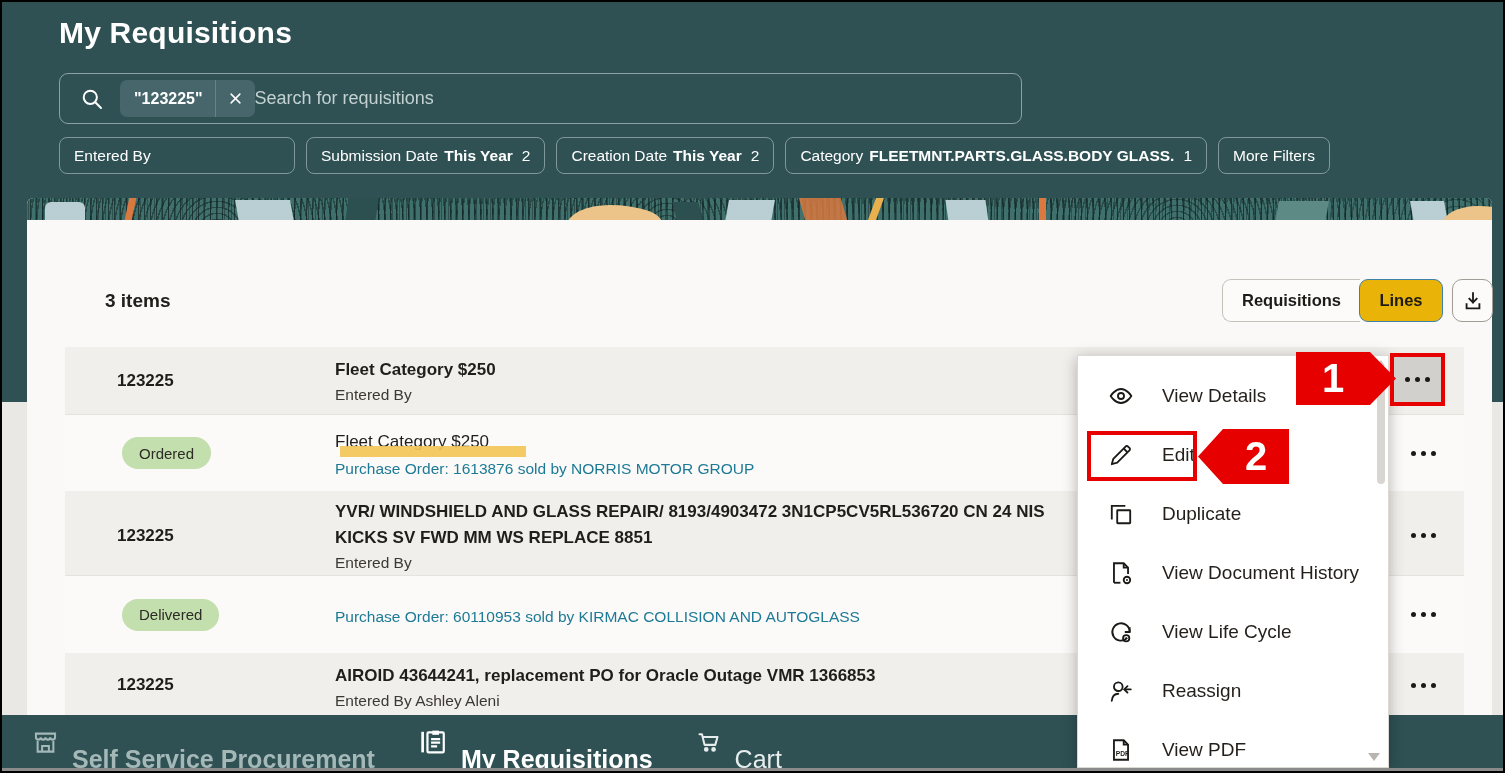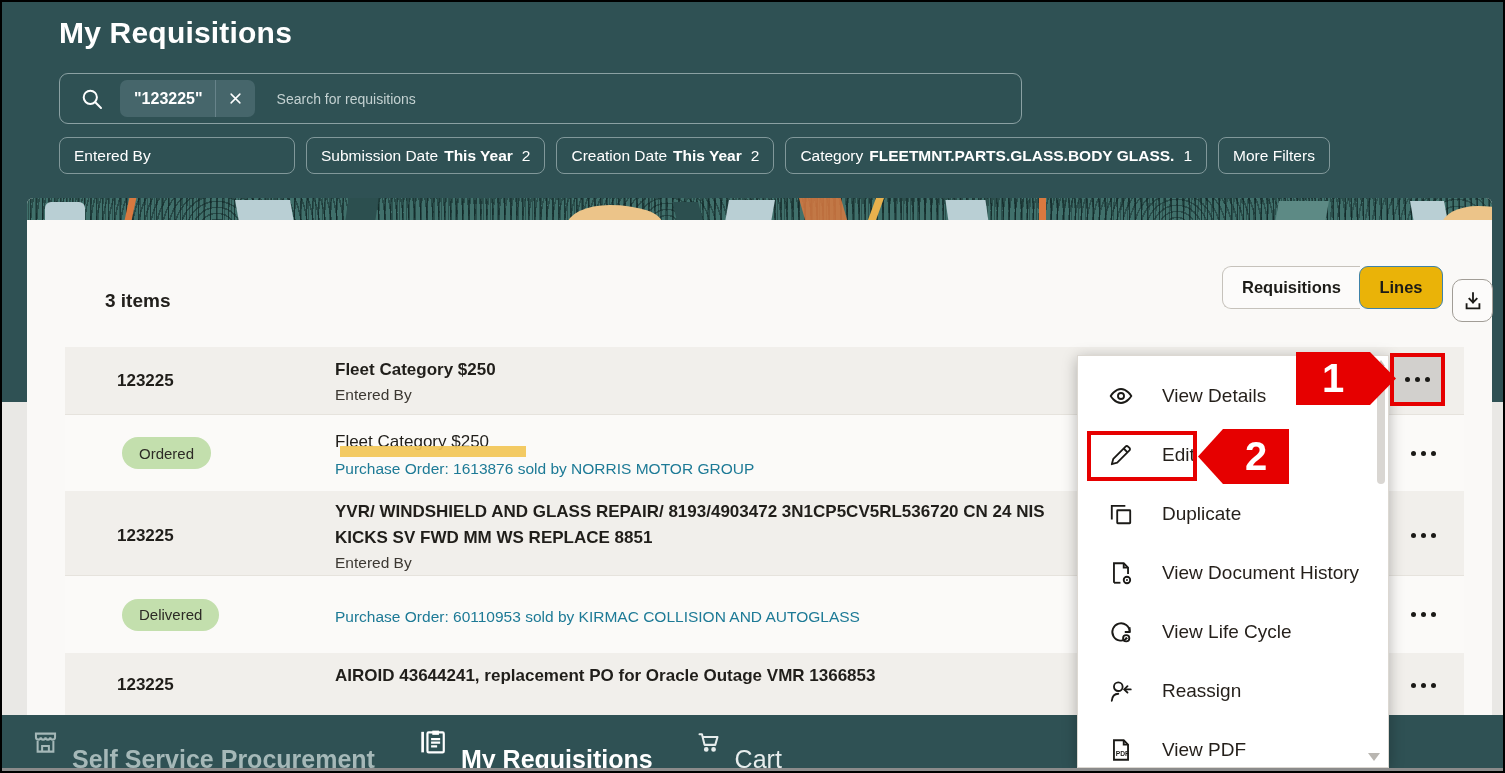--- a/index.html
+++ b/index.html
@@ -13,22 +13,22 @@
   
   .page-title { position:absolute; left:57px; top:14px; color:#fff; font-size:30px; font-weight:bold; letter-spacing:.2px; }
 
   .search-box { position:absolute; left:57px; top:71px; width:963px; height:51px;
                 border:1.5px solid #8ba1a3; border-radius:9px; display:flex; align-items:center; }
   .search-icon { margin-left:20px; width:24px; height:24px; flex:0 0 auto; }
   .search-chip { display:flex; align-items:center; margin-left:16px; height:37px; background:#46666b;
                  border-radius:7px; padding:0 0 0 14px; color:#fff; font-size:16px; font-weight:bold; }
   .chip-x { display:flex; align-items:center; justify-content:center; width:40px; height:37px;
             border-left:1px solid #67838a; margin-left:12px; cursor:pointer; }
-  .search-input { flex:1; margin-left:22px; border:none; outline:none; background:transparent;
-                  color:#c3d1d1; font-size:14px; font-family:"Liberation Sans", sans-serif; }
+  .search-input { flex:1; border:none; outline:none; background:transparent;
+                  color:#c3d1d1; font-size:18px; font-family:"Liberation Sans", sans-serif; }
   .search-input::placeholder { color:#c3d1d1; opacity:1; }
 
   .filters { position:absolute; left:57px; top:135px; display:flex; gap:11px; }
   .fchip { height:37px; border:1px solid #81989a; border-radius:8px; display:flex; align-items:center;
            padding:0 14px; color:#fff; font-size:15.5px; white-space:nowrap; cursor:pointer; }
   .fchip .val { font-weight:bold; margin-left:6px; }
   .fchip .cnt { margin-left:9px; }
   .fchip.wide { width:236px; }
 
   
@@ -44,21 +44,21 @@
   }
   .shape { position:absolute; }
   .sh-blue { background:#b9cfd4; }
   .sh-teal { background:#5d8a85; }
   .sh-dark { background:#2c4f4f; }
   .sh-orange { background:#d9793f; }
   .sh-cream { background:#ecc489; border-radius:45% 55% 60% 40% / 80% 70% 30% 20%; }
 
   .items-count { position:absolute; left:78px; top:92px; font-size:19px; font-weight:bold; color:#22201c;text-align:right; }
 
-  .view-toggle { position:absolute; left:1195px; top:68px; display:flex;border-radius:20px; }
+  .view-toggle { position:absolute; left:1195px; top:81px; display:flex;border-radius:20px; }
   .btn-req { width:138px; height:43px; background:#fcfbfa; border:1px solid #c6c2bb; border-right:none;
              border-radius:9px 0 0 9px; font-size:16.5px; font-weight:bold; color:#1c1b17;
              font-family:"Liberation Sans", sans-serif; cursor:pointer; }
   .btn-lines { width:84px; height:43px; background:#eab308; border:1px solid #3e82a8; border-radius:9px;
                margin-left:-1px; font-size:16.5px; font-weight:bold; color:#1c1b17;
                font-family:"Liberation Sans", sans-serif; cursor:pointer; }
   .btn-download { position:absolute; left:1425px; top:81px; width:41px; height:43px; background:#fcfbfa;
                   border:1px solid #a19d96; border-radius:10px; display:flex; align-items:center;
                   justify-content:center; cursor:pointer; }
 
@@ -260,20 +260,21 @@
             <i></i>
             <i></i>
           </span>
         </div>
     </div>
 
     <div class="row gray row5">
       <div class="cell-num">123225</div>
       <div class="cell-desc">
         <div class="row-title b">AIROID 43644241, replacement PO for Oracle Outage VMR 1366853</div>
+        <div class="row-sub">Entered By Ashley Aleni</div>
       </div>
       <div class="cell-dots">
           <span class="dots">
             <i></i>
             <i></i>
             <i></i>
           </span>
         </div>
     </div>
     <div class="hl-yellow"></div>

